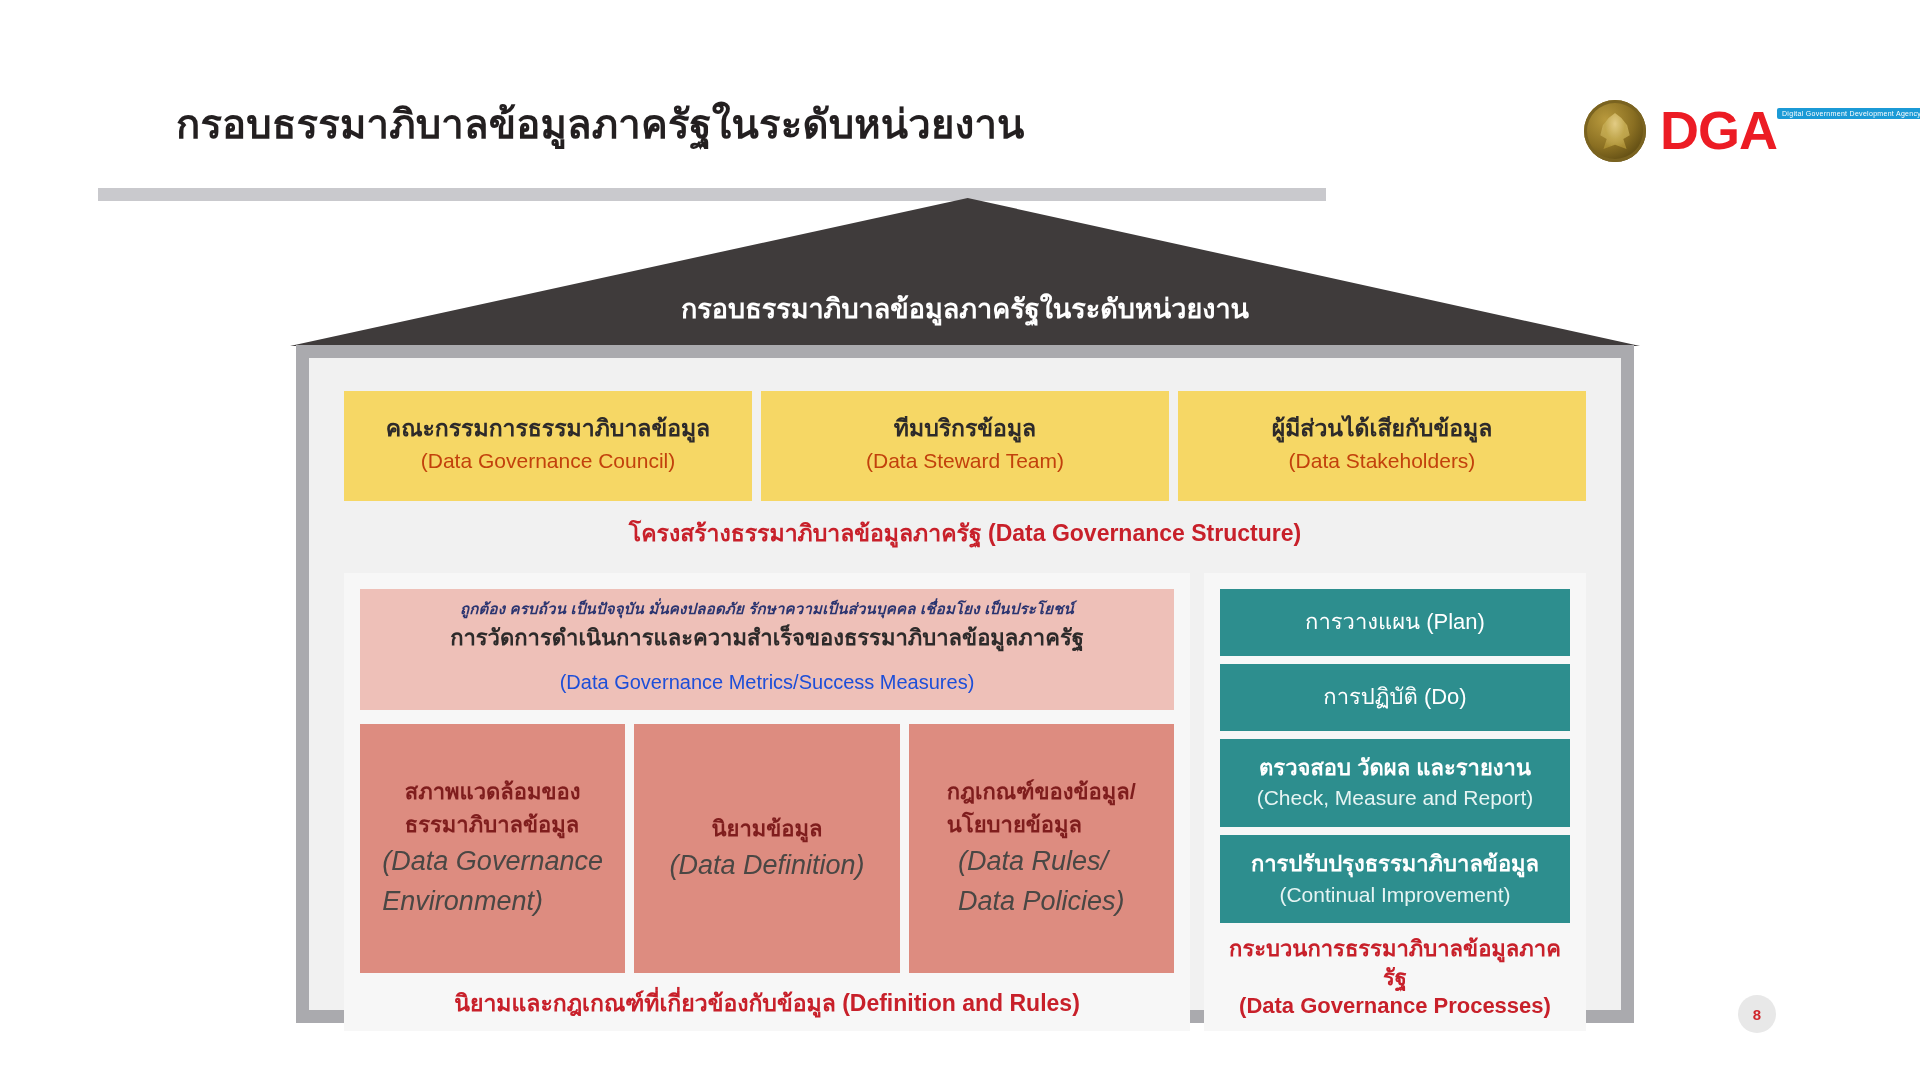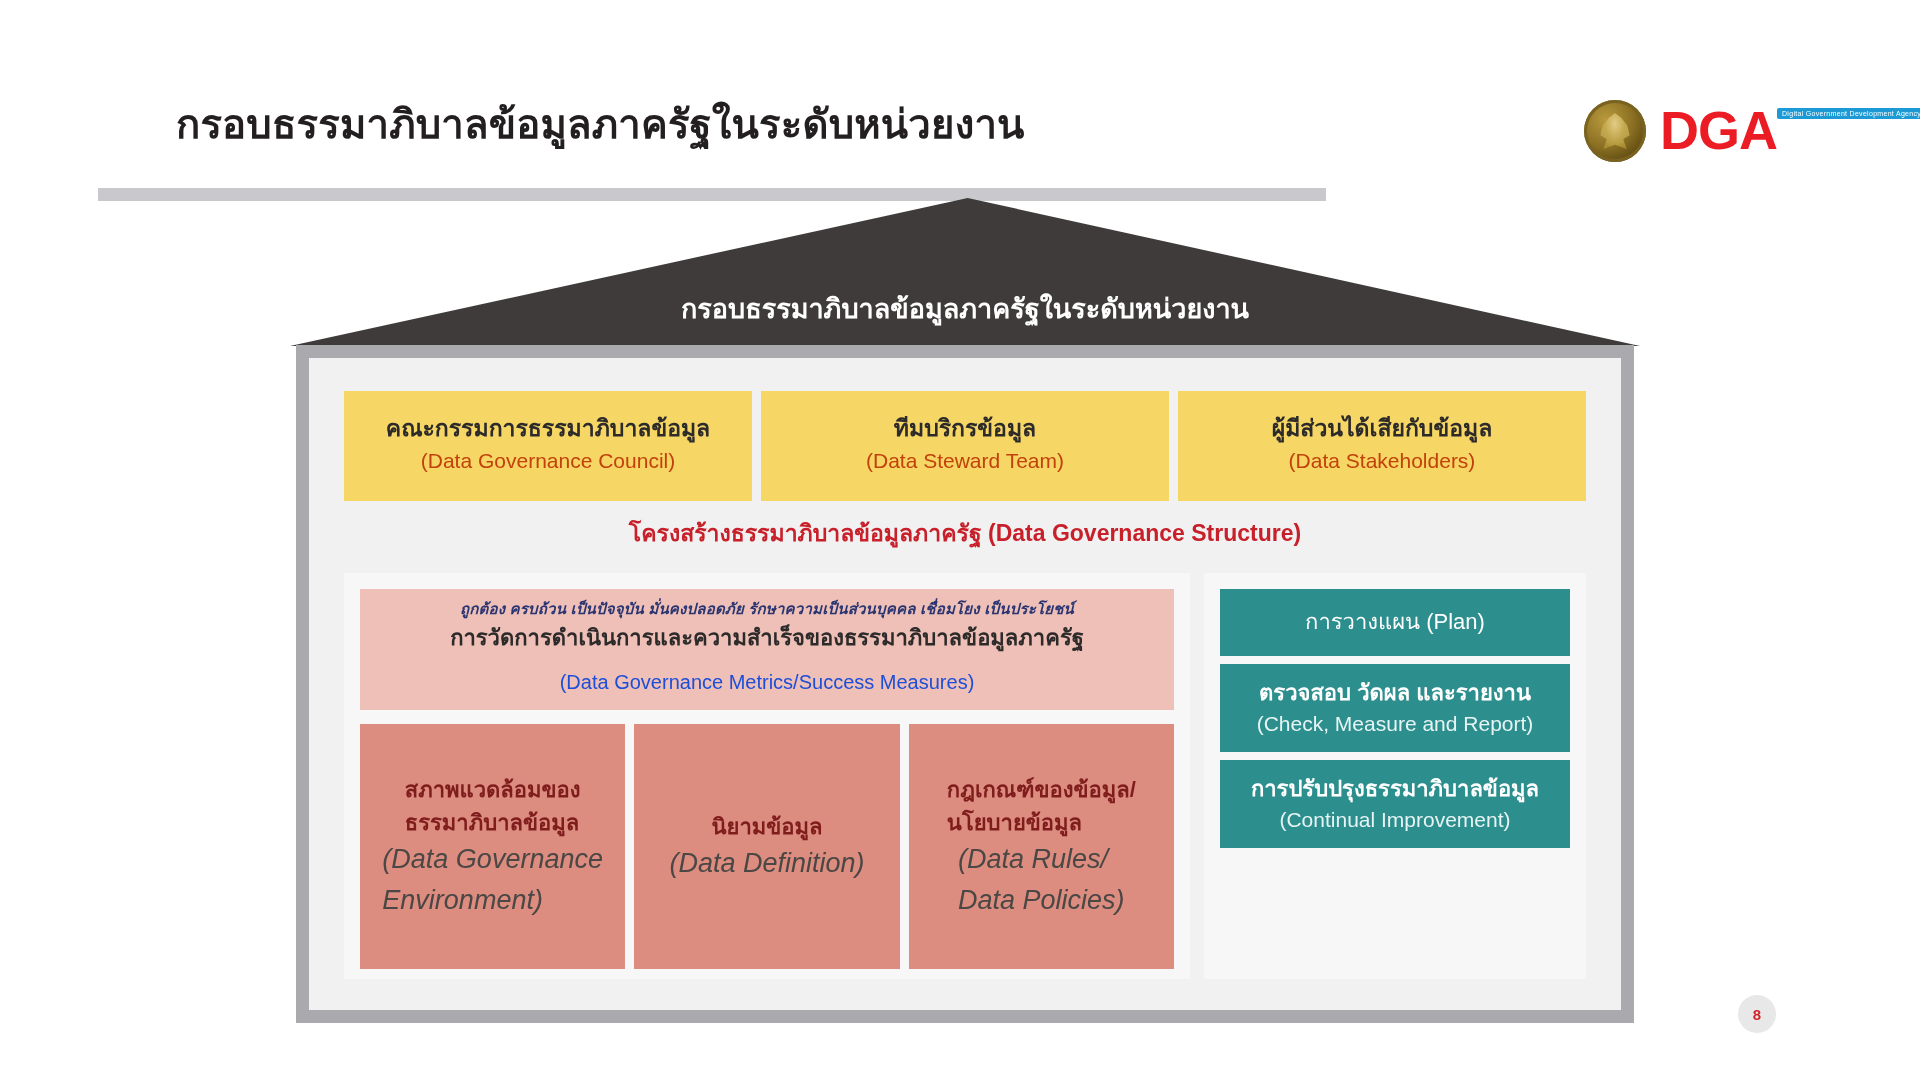--- a/index.html
+++ b/index.html
@@ -249,41 +249,49 @@
 
           <div class="salmon-box">
             <div class="th" style="white-space:pre-line">กฎเกณฑ์ของข้อมูล/
 นโยบายข้อมูล</div>
             <div class="en" style="white-space:pre-line">(Data Rules/
 Data Policies)</div>
           </div>
 
         </div>
 
+        <div id="rules-caption">นิยามและกฎเกณฑ์ที่เกี่ยวข้องกับข้อมูล (Definition and Rules)</div>
       </div>
 
       <div id="process-col">
         <div id="process-list">
 
           <div class="teal-box one-line">
             <div class="th">การวางแผน (Plan)</div>
           </div>
 
+          <div class="teal-box one-line">
+            <div class="th">การปฏิบัติ (Do)</div>
+          </div>
 
           <div class="teal-box">
             <div class="th">ตรวจสอบ วัดผล และรายงาน</div>
             <div class="en">(Check, Measure and Report)</div>
           </div>
 
           <div class="teal-box">
             <div class="th">การปรับปรุงธรรมาภิบาลข้อมูล</div>
             <div class="en">(Continual Improvement)</div>
           </div>
 
         </div>
 
+        <div id="process-caption">
+          <div>กระบวนการธรรมาภิบาลข้อมูลภาครัฐ</div>
+          <div>(Data Governance Processes)</div>
+        </div>
       </div>
 
     </div>
   </div>
 </div>
 
 <div id="page-badge">8</div>
 
 </body></html>

